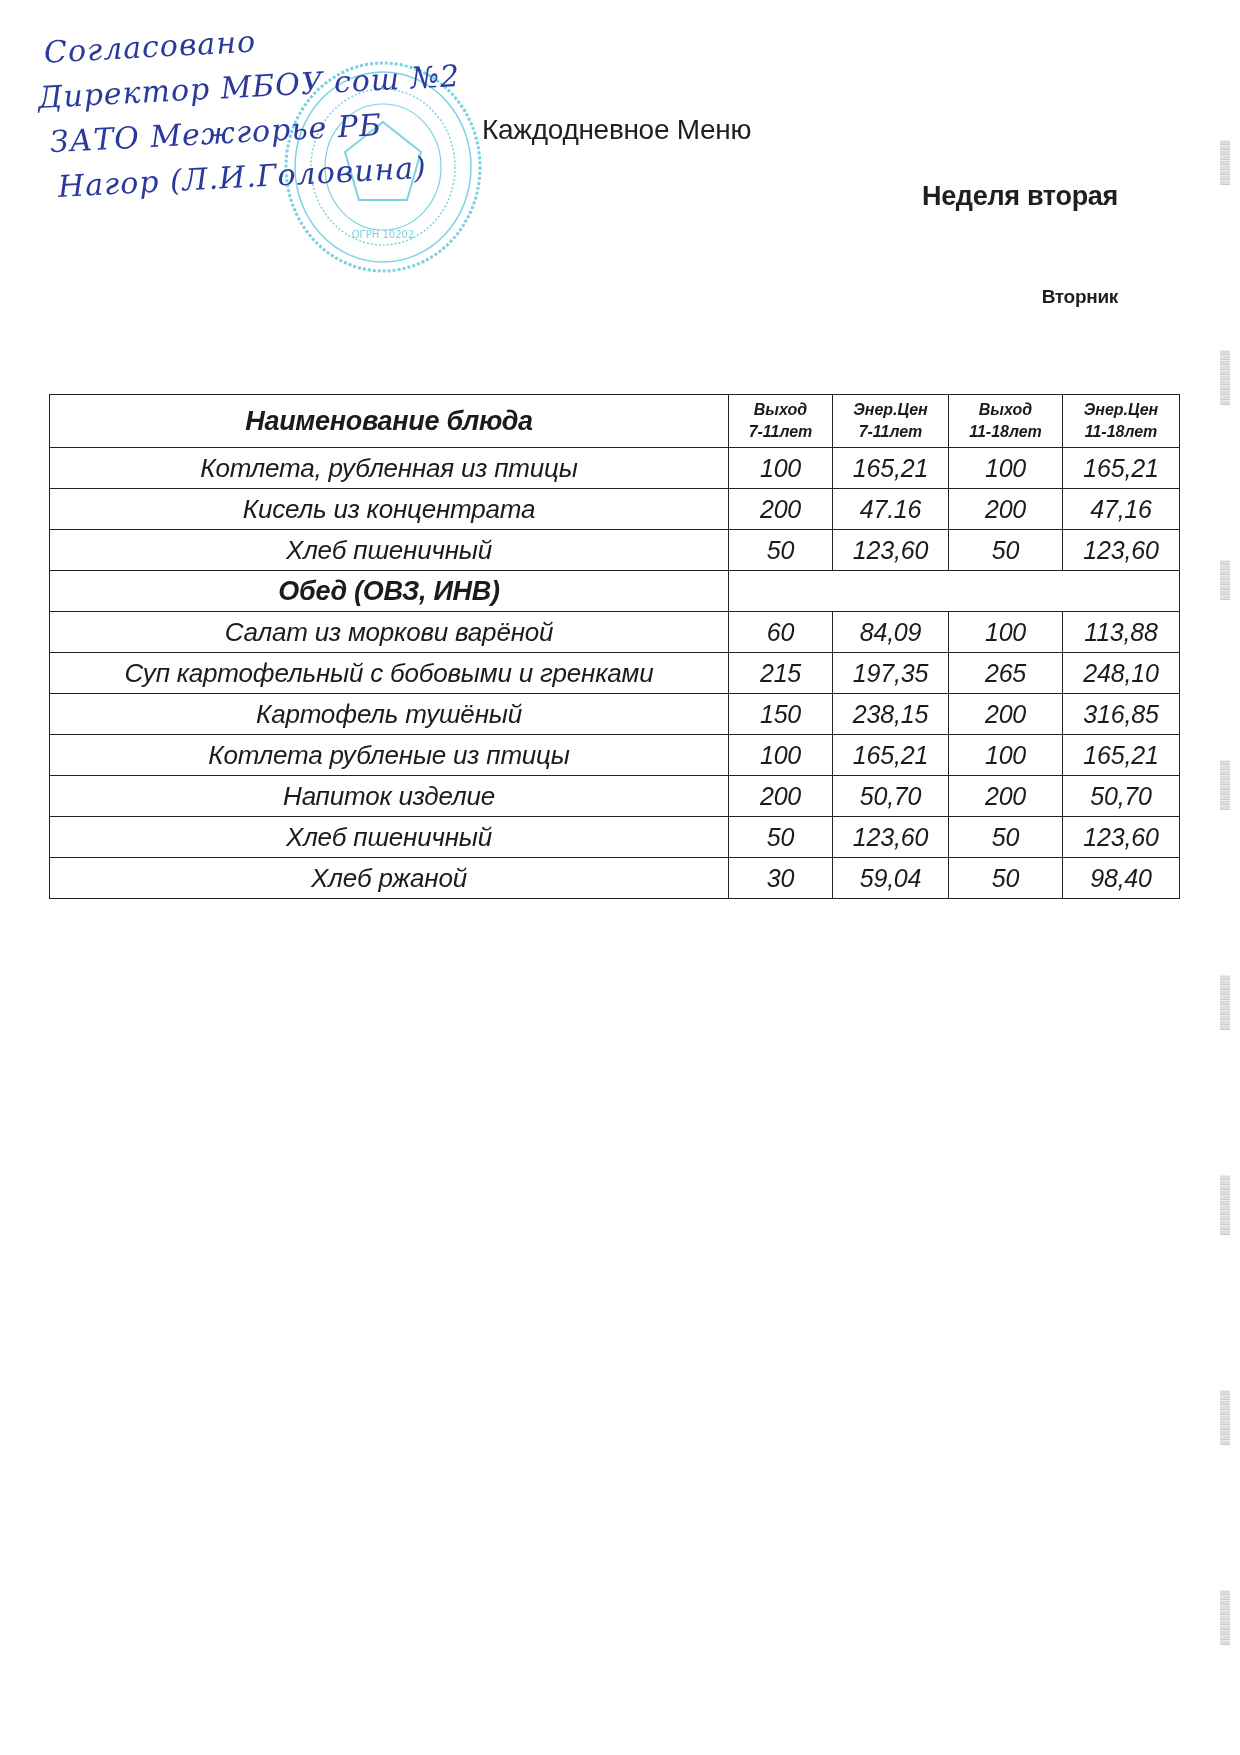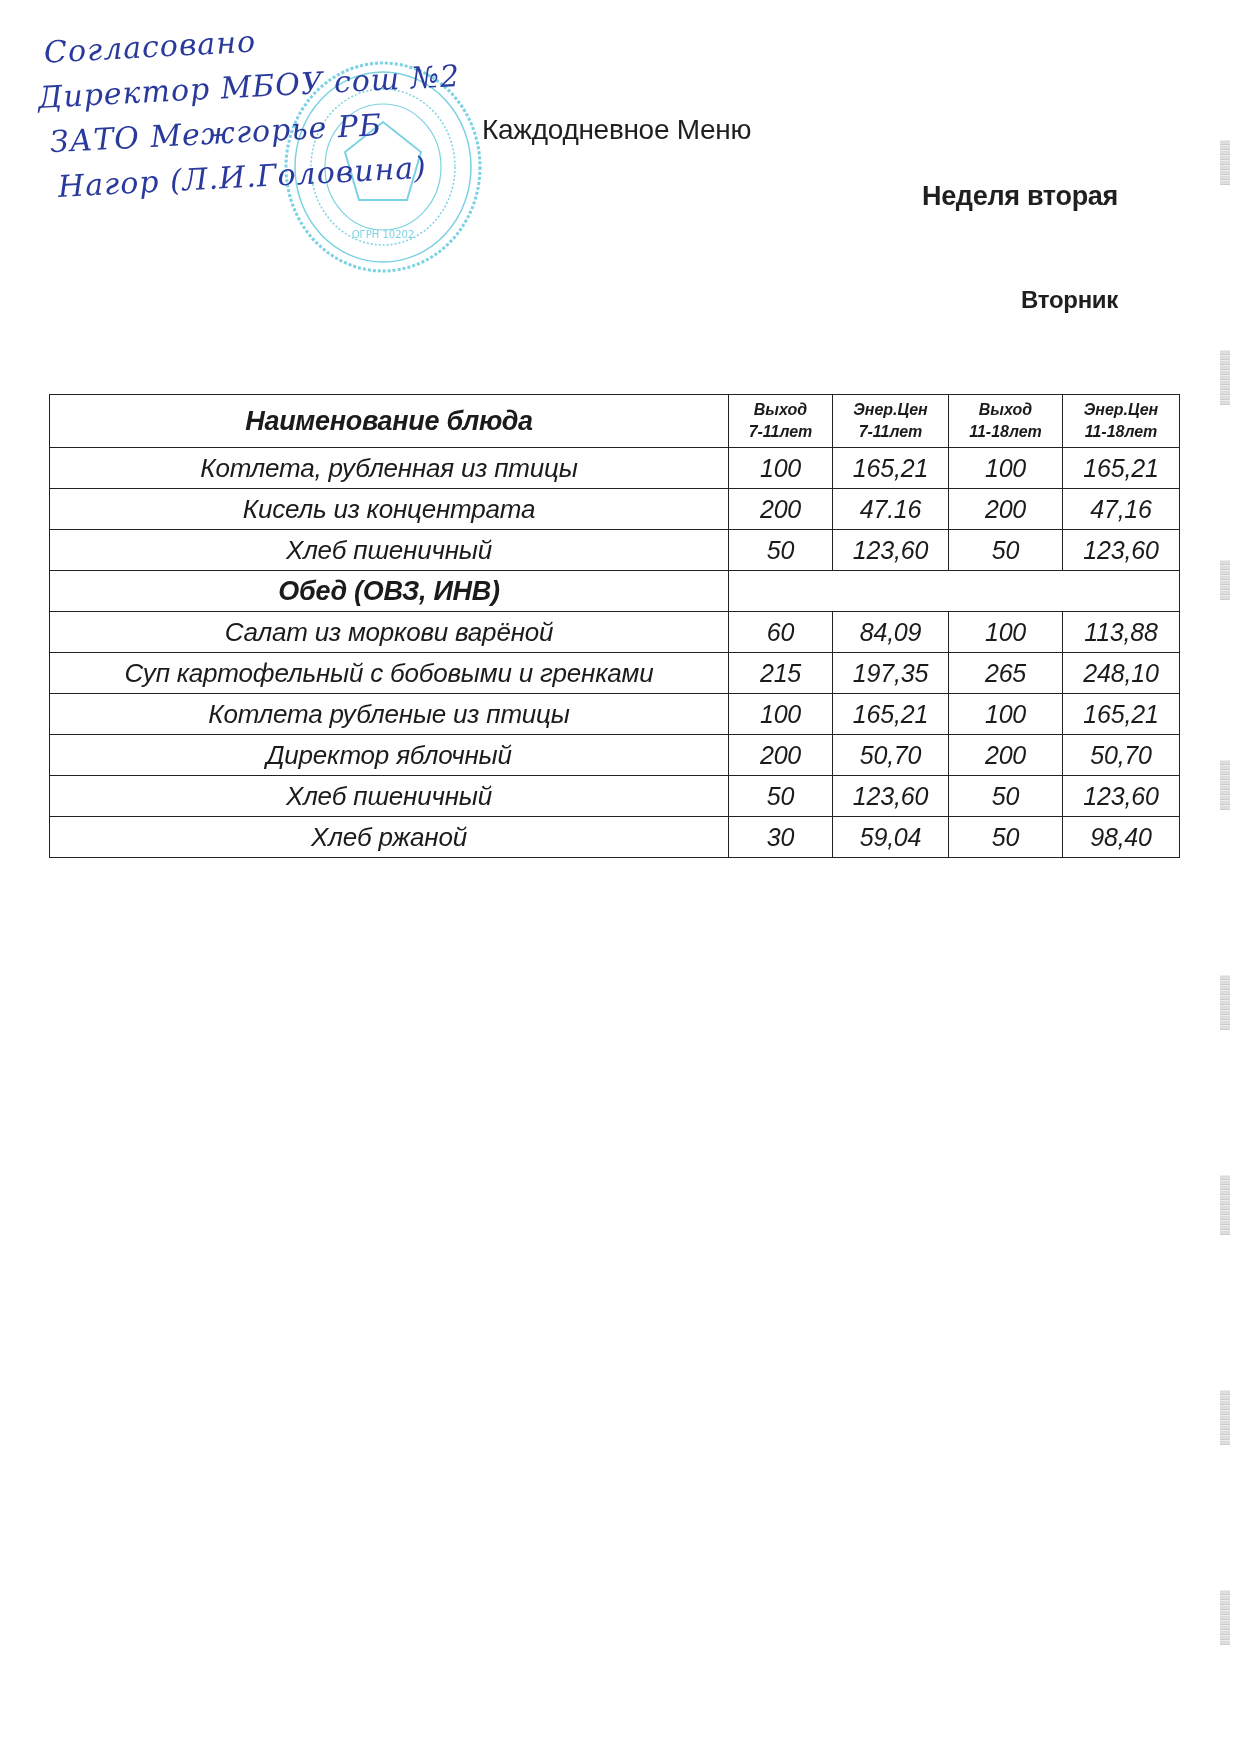--- a/index.html
+++ b/index.html
@@ -63,21 +63,21 @@
       top: 181px;
       font-size: 27px;
       font-weight: bold;
       color: #1f1f1f;
       letter-spacing: -0.3px;
     }
     .day {
       position: absolute;
       right: 122px;
       top: 286px;
-      font-size: 24px;
+      font-size: 19px;
       font-weight: bold;
       color: #1f1f1f;
       letter-spacing: -0.3px;
     }
 
     
     .menu-table {
       position: absolute;
       left: 49px;
       top: 394px;
@@ -229,28 +229,35 @@
       <td class="num">113,88</td>
     </tr>
     <tr class="item">
       <td>Суп картофельный с бобовыми и гренками</td>
       <td class="num">215</td>
       <td class="num">197,35</td>
       <td class="num">265</td>
       <td class="num">248,10</td>
     </tr>
     <tr class="item">
+      <td>Картофель тушёный</td>
+      <td class="num">150</td>
+      <td class="num">238,15</td>
+      <td class="num">200</td>
+      <td class="num">316,85</td>
+    </tr>
+    <tr class="item">
       <td>Котлета рубленые из птицы</td>
       <td class="num">100</td>
       <td class="num">165,21</td>
       <td class="num">100</td>
       <td class="num">165,21</td>
     </tr>
     <tr class="item">
-      <td>Директор яблочный</td>
+      <td>Напиток изделие</td>
       <td class="num">200</td>
       <td class="num">50,70</td>
       <td class="num">200</td>
       <td class="num">50,70</td>
     </tr>
     <tr class="item">
       <td>Хлеб пшеничный</td>
       <td class="num">50</td>
       <td class="num">123,60</td>
       <td class="num">50</td>

